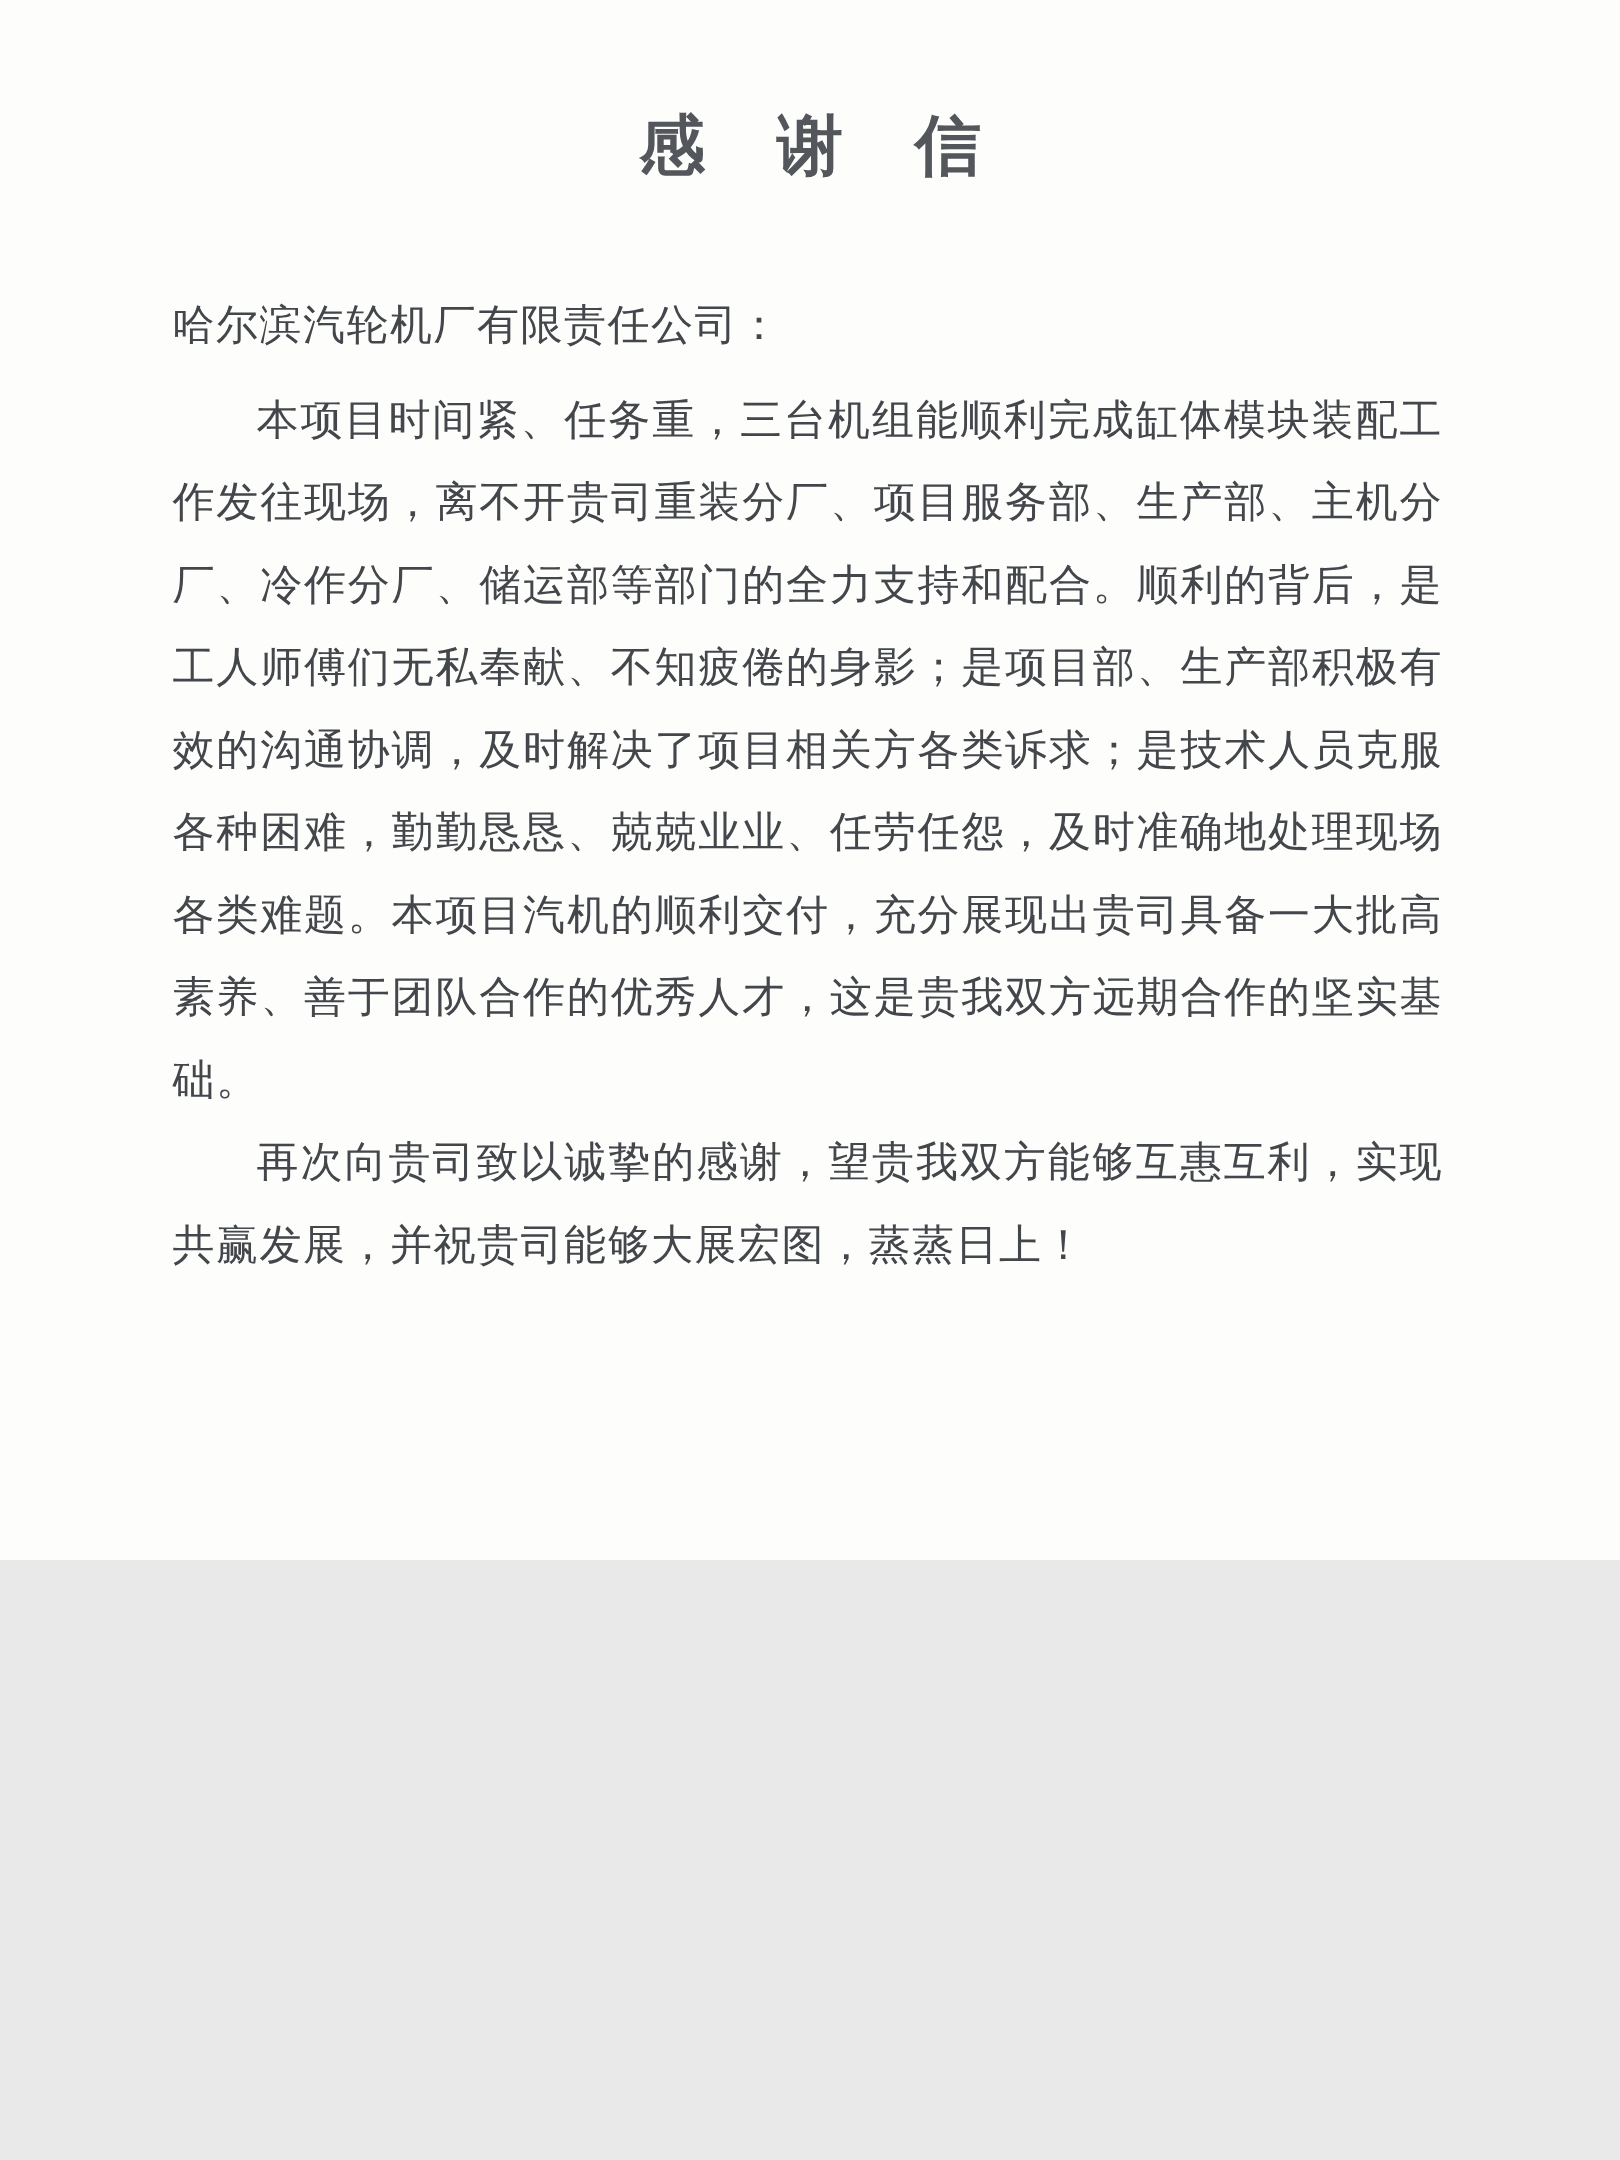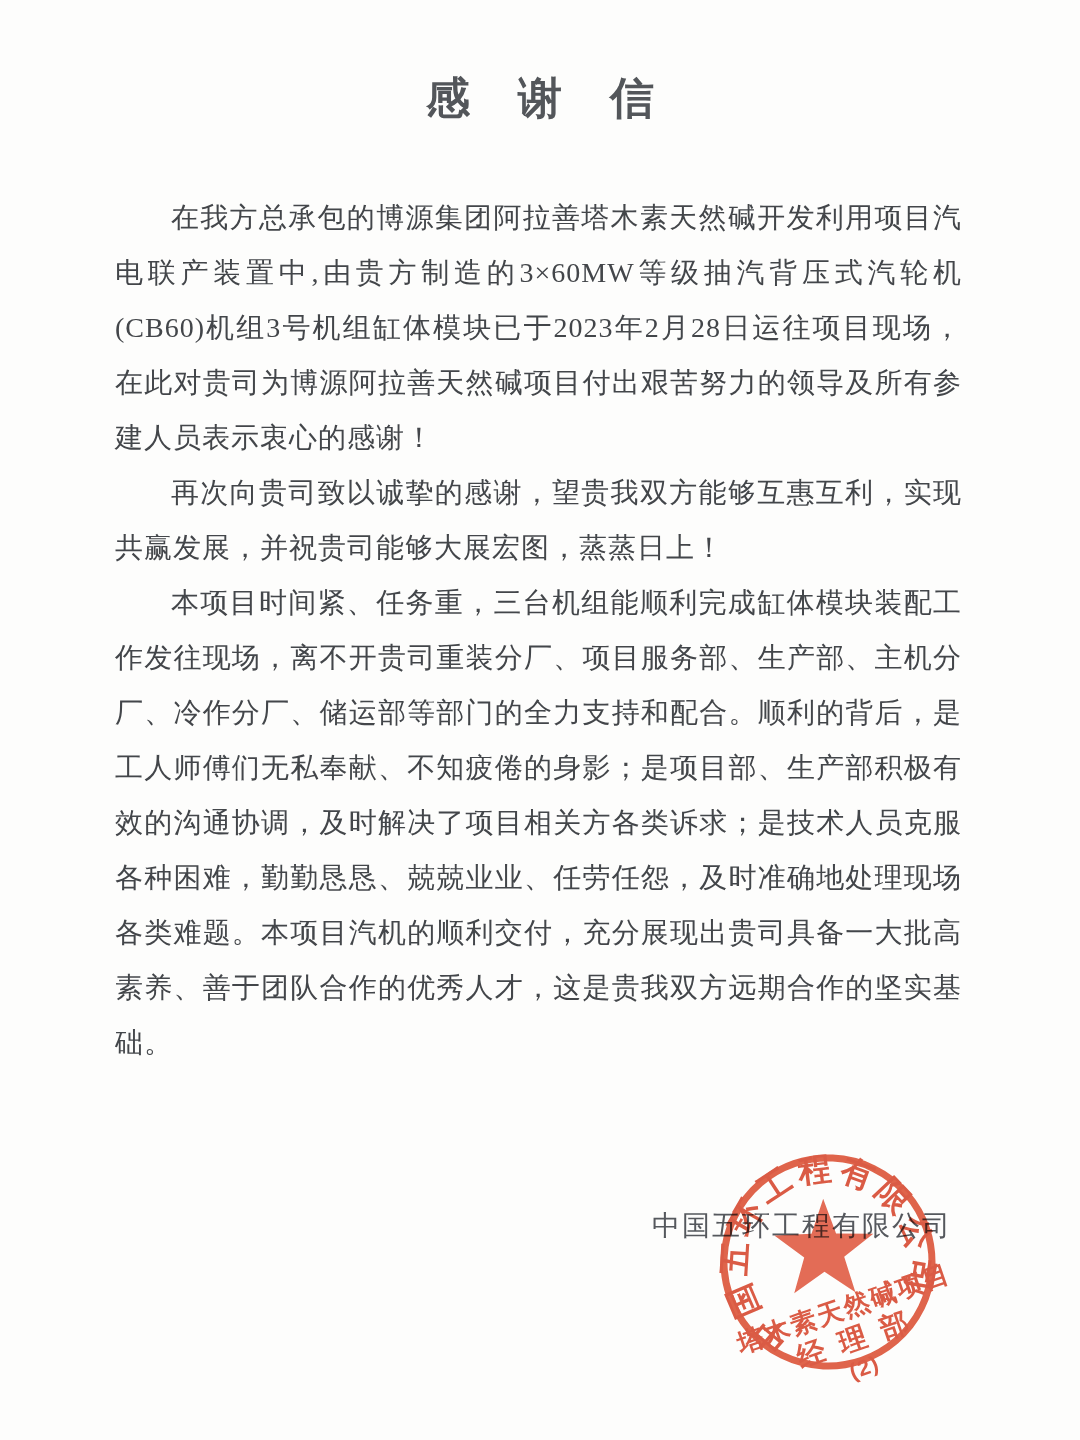--- a/index.html
+++ b/index.html
@@ -1,19 +1,19 @@
 <!DOCTYPE html>
 <html><head>
 <meta charset="utf-8">
 <style>
   html, body { margin: 0; padding: 0; background: #e9e9e9; }
   .page {
     position: relative;
     width: 1080px;
-    height: 1440px;
+    height: 1040px;
     margin: 0 auto;
     background: #fdfdfc;
     overflow: hidden;
     font-family: "Liberation Serif", "DejaVu Serif", serif;
     color: #43464a;
   }
   .letter-title {
     margin-top: 76px;
     text-align: center;
     font-family: "Liberation Sans", "DejaVu Sans", sans-serif;
@@ -76,23 +76,23 @@
   .seal-inner-3 { font-size: 22px; letter-spacing: 1px; }
 </style>
 </head>
 <body>
 
 <div class="page">
 
   <div class="letter-title">感谢信</div>
 
   <div class="letter-body">
-    <p>在我方总承包的博源集团阿拉善塔木素天然碱开发利用项目汽电联产装置中,由贵方制造的3×60MW等级抽汽背压式汽轮机(CB60)机组3号机组缸体模块已于2023年2月28日运往项目现场，在此对贵司为博源阿拉善天然碱项目付出艰苦努力的领导及所有参建人员表示衷心的感谢！</p>
+    <div class="salutation">哈尔滨汽轮机厂有限责任公司：</div>
+    <p>本项目时间紧、任务重，三台机组能顺利完成缸体模块装配工作发往现场，离不开贵司重装分厂、项目服务部、生产部、主机分厂、冷作分厂、储运部等部门的全力支持和配合。顺利的背后，是工人师傅们无私奉献、不知疲倦的身影；是项目部、生产部积极有效的沟通协调，及时解决了项目相关方各类诉求；是技术人员克服各种困难，勤勤恳恳、兢兢业业、任劳任怨，及时准确地处理现场各类难题。本项目汽机的顺利交付，充分展现出贵司具备一大批高素养、善于团队合作的优秀人才，这是贵我双方远期合作的坚实基础。</p>
     <p>再次向贵司致以诚挚的感谢，望贵我双方能够互惠互利，实现共赢发展，并祝贵司能够大展宏图，蒸蒸日上！</p>
-    <p>本项目时间紧、任务重，三台机组能顺利完成缸体模块装配工作发往现场，离不开贵司重装分厂、项目服务部、生产部、主机分厂、冷作分厂、储运部等部门的全力支持和配合。顺利的背后，是工人师傅们无私奉献、不知疲倦的身影；是项目部、生产部积极有效的沟通协调，及时解决了项目相关方各类诉求；是技术人员克服各种困难，勤勤恳恳、兢兢业业、任劳任怨，及时准确地处理现场各类难题。本项目汽机的顺利交付，充分展现出贵司具备一大批高素养、善于团队合作的优秀人才，这是贵我双方远期合作的坚实基础。</p>
   </div>
 
   <div class="signature">
     <div>中国五环工程有限公司</div>
   </div>
 
   <div class="seal">
     <svg viewBox="-150 -150 300 300" width="300" height="300">
       <defs>
         <path id="sealArcPath" d="M -59 57 A 82 82 0 1 1 59 57" fill="none"></path>

